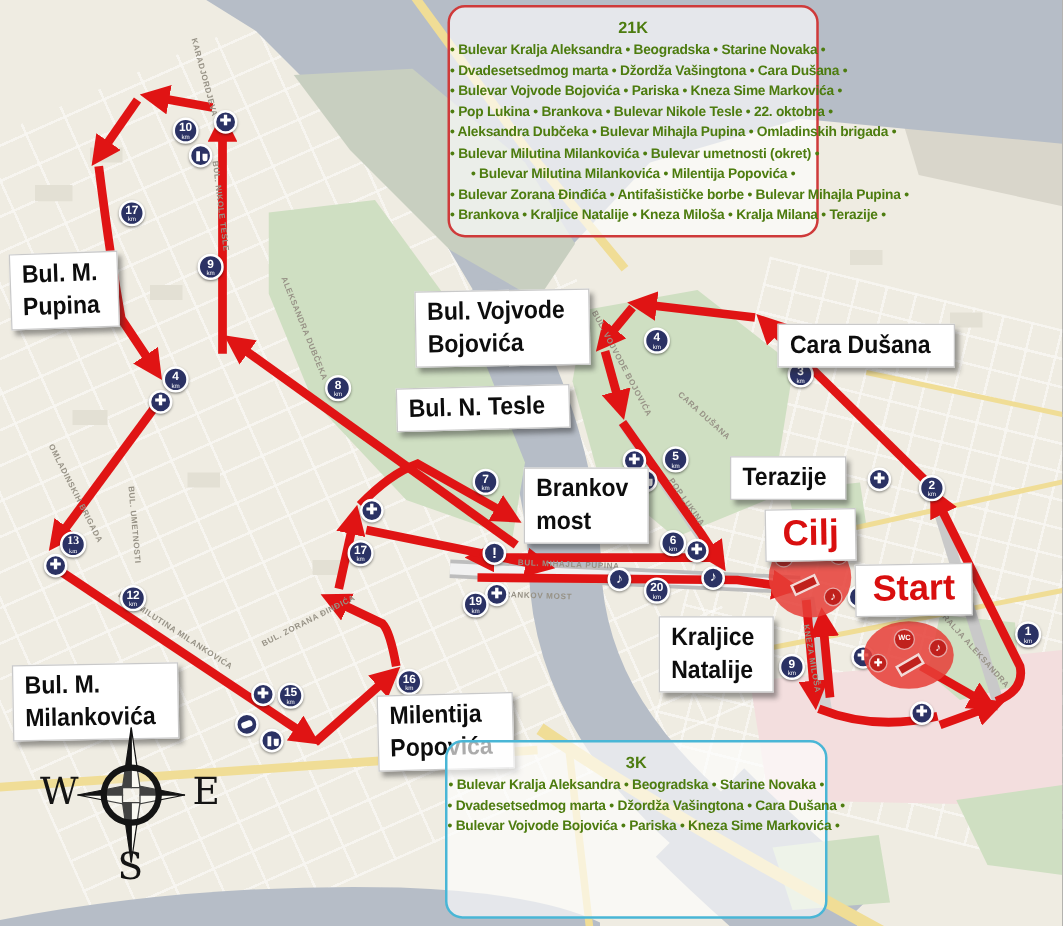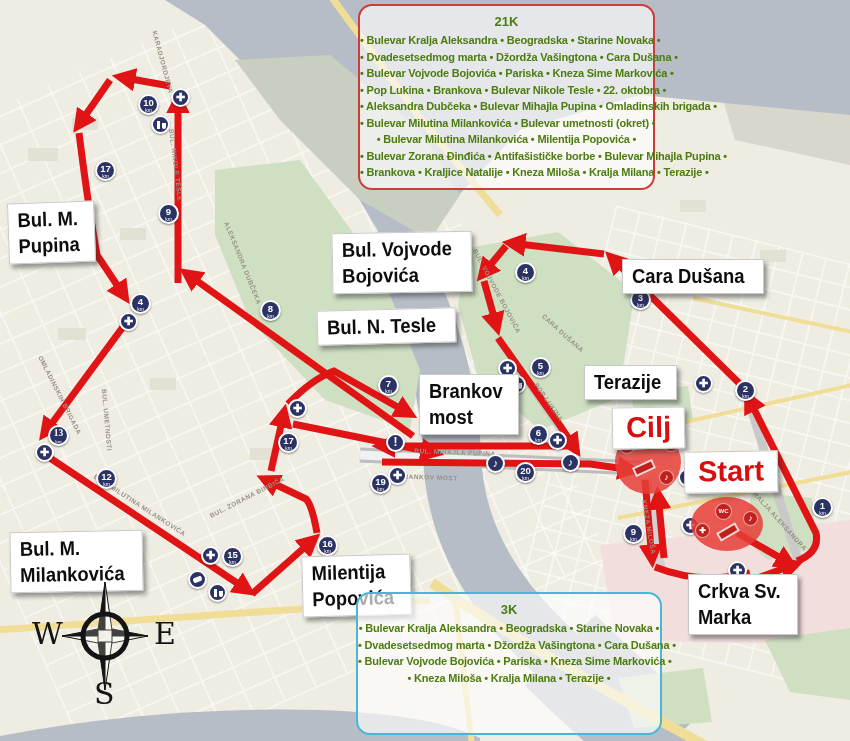--- a/index.html
+++ b/index.html
@@ -315,31 +315,31 @@
       <div class="slab" style="left: 419px; top: 374px; transform: rotate(0deg); z-index: 20;">
         <span>Brankov</span>
         <span>most</span>
       </div>
       <div class="slab" style="left: 622px; top: 259px; transform: rotate(0deg); z-index: 20;">
         <span>Cara Dušana</span>
       </div>
       <div class="slab" style="left: 584px; top: 365px; transform: rotate(0deg); z-index: 20;">
         <span>Terazije</span>
       </div>
+      <div class="slab" style="left: 527px; top: 493px; transform: rotate(0deg); z-index: 20;">
+        <span>Kraljice</span>
+        <span>Natalije</span>
+      </div>
       <div class="slab" style="left: 10px; top: 531px; transform: rotate(-1deg); z-index: 20;">
         <span>Bul. M.</span>
         <span>Milankovića</span>
       </div>
       <div class="slab" style="left: 302px; top: 555px; transform: rotate(-1.5deg); z-index: 20;">
         <span>Milentija</span>
         <span>Popovića</span>
-      </div>
-      <div class="slab" style="left: 688px; top: 574px; transform: rotate(0deg); z-index: 20;">
-        <span>Crkva Sv.</span>
-        <span>Marka</span>
       </div>
     </div>
 
   <div class="blob" style="left:615px;top:430px;width:66px;height:64px;z-index:12;">
     <div class="mini" style="left:24px;top:2px;width:17px;height:17px;font-size:6px;line-height:15px;">WC</div>
     <div class="mini" style="left:4px;top:8px;width:16px;height:16px;font-size:9px;line-height:14px;">✚</div>
     <div class="mini" style="left:48px;top:6px;width:16px;height:16px;font-size:9px;line-height:14px;">✚</div>
     <div class="mini" style="left:44px;top:40px;width:15px;height:15px;font-size:9px;line-height:13px;">♪</div>
     <div class="flag" style="left:18px;top:33px;width:22px;height:10px;transform:rotate(-25deg);"></div>
   </div>
@@ -368,21 +368,20 @@
         <div class="ln">• Brankova • Kraljice Natalije • Kneza Miloša • Kralja Milana • Terazije •</div>
       </div>
   </div>
 
   <div class="routebox" id="box10">
     <div class="ttl">3K</div>
     <div>
         <div class="ln">• Bulevar Kralja Aleksandra • Beogradska • Starine Novaka •</div>
         <div class="ln">• Dvadesetsedmog marta • Džordža Vašingtona • Cara Dušana •</div>
         <div class="ln">• Bulevar Vojvode Bojovića • Pariska • Kneza Sime Markovića •</div>
-        <div class="ln">• Kneza Miloša • Kralja Milana • Terazije •</div>
       </div>
   </div>
 
   <div id="compass">
     <svg width="150" height="150" viewBox="0 0 150 150">
       <g stroke="#141414" stroke-width="1">
         <polygon points="75,10 68,58 75,58" fill="#141414"></polygon>
         <polygon points="75,10 82,58 75,58" fill="#faf9f2"></polygon>
         <polygon points="75,118 68,70 75,70" fill="#141414"></polygon>
         <polygon points="75,118 82,70 75,70" fill="#faf9f2"></polygon>

